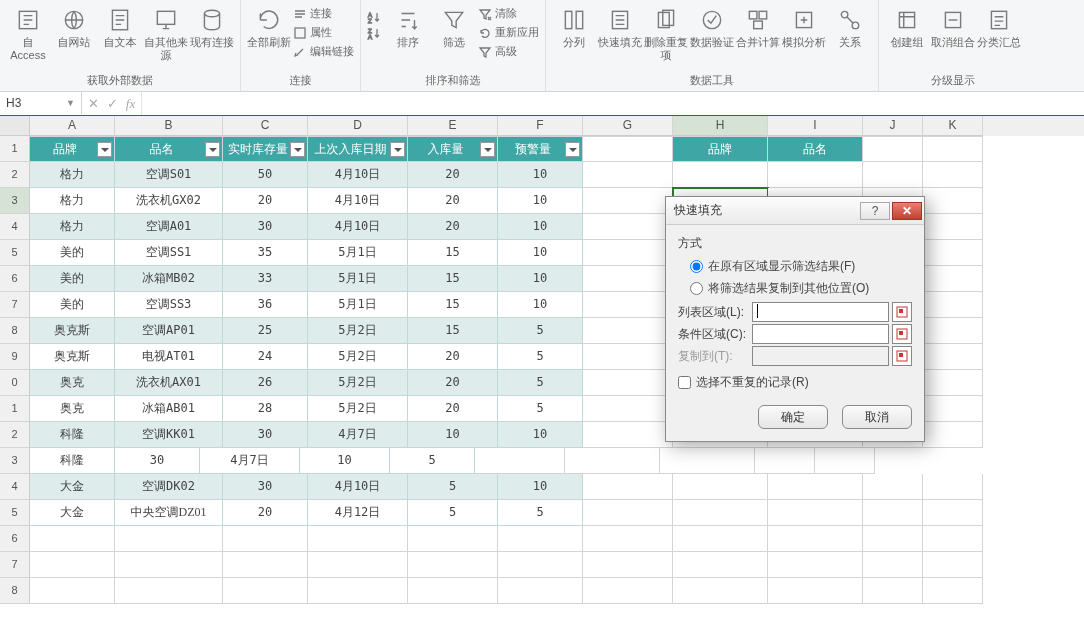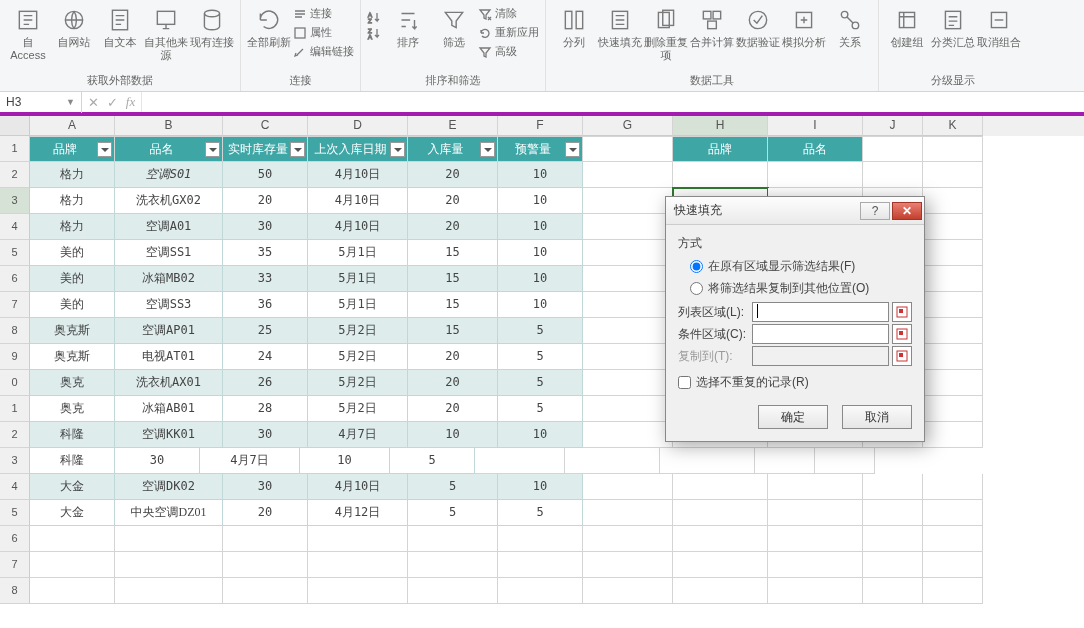--- a/index.html
+++ b/index.html
@@ -12,21 +12,21 @@
 .rbtn { display: flex; flex-direction: column; align-items: center; justify-content: flex-start; width: 44px; height: 66px; padding-top: 4px; color: #666; cursor: default; font-size: 11px; line-height: 13px; text-align: center; }
 .rbtn .ico { width: 28px; height: 28px; margin-bottom: 2px; display: flex; align-items: center; justify-content: center; }
 .rbtn .ico svg { width: 26px; height: 26px; fill: none; stroke: #7a7a7a; stroke-width: 1.3; }
 .small-col { display: flex; flex-direction: column; justify-content: flex-start; gap: 2px; padding-top: 3px; }
 .small-btn { display: flex; align-items: center; font-size: 11px; color: #666; line-height: 17px; }
 .small-btn .sico { width: 14px; height: 14px; margin-right: 3px; }
 .small-btn .sico svg { width: 14px; height: 14px; stroke: #7a7a7a; fill: none; stroke-width: 1.3; }
 .group-label { font-size: 11px; color: #666; text-align: center; padding: 2px 0 3px 0; width: 100%; }
 
 
-.formula-bar { height: 24px; border-bottom: 4px solid #a21caf; display: flex; align-items: center; background: #fff; }
+.formula-bar { height: 24px; border-bottom: 1px solid #a21caf; display: flex; align-items: flex-start; background: #fff; }
 .name-box { width: 82px; height: 22px; border-right: 1px solid #d4d4d4; padding: 0 6px; display: flex; align-items: center; justify-content: space-between; }
 .name-box .dd { font-size: 9px; color: #888; }
 .fb-btns { display: flex; align-items: center; padding: 0 6px; color: #aaa; gap: 8px; border-right: 1px solid #e5e5e5; height: 100%; }
 .fb-btns span { font-size: 13px; }
 .fx { font-style: italic; font-family: serif; }
 .formula-input { flex: 1; height: 100%; padding-left: 6px; }
 
 
 .sheet { position: relative; }
 .col-headers { display: flex; height: 20px; background: #f0f0f0; }
@@ -61,21 +61,21 @@
 .radio-row input { margin-right: 5px; }
 .form-row { display: flex; align-items: center; margin: 2px 0; }
 .form-row label { width: 74px; font-size: 12px; }
 .form-row label.disabled { color: #9a9a9a; }
 .form-row .txt { flex: 1; height: 20px; border: 1px solid #888; background: #fff; padding: 0 4px; font-size: 12px; }
 .ref-btn { width: 20px; height: 20px; border: 1px solid #888; background: #fff; margin-left: 3px; display: flex; align-items: center; justify-content: center; }
 .ref-btn svg { width: 14px; height: 14px; }
 .chk-row { display: flex; align-items: center; margin: 8px 0 14px 0; font-size: 12px; }
 .chk-row input { margin-right: 5px; }
 .dlg-actions { display: flex; justify-content: flex-end; gap: 14px; }
-.dlg-actions button { width: 70px; height: 24px; border: 1px solid #8a8a8a; background: linear-gradient(#fafafa,#e6e6e6); border-radius: 0; font-size: 12px; color: #333; }
+.dlg-actions button { width: 70px; height: 24px; border: 1px solid #8a8a8a; background: linear-gradient(#fafafa,#e6e6e6); border-radius: 6px; font-size: 12px; color: #333; }
 
 .text-cursor { display:inline-block; width:1px; height:14px; background:#000; vertical-align:middle; }
 </style>
 </head>
 <body>
 
 <div class="ribbon">
   <div class="ribbon-group">
     <div class="items-row">
       <div class="rbtn">
@@ -245,39 +245,39 @@
             <svg viewBox="0 0 24 24">
               <rect x="5" y="5" width="10" height="14"></rect>
               <rect x="9" y="3" width="10" height="14"></rect>
             </svg>
           </span>
           <span>删除重复项</span>
         </div>
       <div class="rbtn">
           <span class="ico">
             <svg viewBox="0 0 24 24">
+              <circle cx="12" cy="12" r="8"></circle>
+              <path d="M8 12l3 3 5-7"></path>
+            </svg>
+          </span>
+          <span>数据验证</span>
+        </div>
+      <div class="rbtn">
+          <span class="ico">
+            <svg viewBox="0 0 24 24">
               <rect x="4" y="4" width="7" height="7"></rect>
               <rect x="13" y="4" width="7" height="7"></rect>
               <rect x="8" y="13" width="8" height="7"></rect>
             </svg>
           </span>
           <span>合并计算</span>
         </div>
       <div class="rbtn">
           <span class="ico">
             <svg viewBox="0 0 24 24">
-              <circle cx="12" cy="12" r="8"></circle>
-              <path d="M8 12l3 3 5-7"></path>
-            </svg>
-          </span>
-          <span>数据验证</span>
-        </div>
-      <div class="rbtn">
-          <span class="ico">
-            <svg viewBox="0 0 24 24">
               <rect x="5" y="5" width="14" height="14"></rect>
               <path d="M9 12h6M12 9v6"></path>
             </svg>
           </span>
           <span>模拟分析</span>
         </div>
       <div class="rbtn">
           <span class="ico">
             <svg viewBox="0 0 24 24">
               <circle cx="7" cy="7" r="3"></circle>
@@ -298,34 +298,34 @@
             <svg viewBox="0 0 24 24">
               <rect x="5" y="5" width="14" height="14"></rect>
               <path d="M9 5v14M5 9h14"></path>
             </svg>
           </span>
           <span>创建组</span>
         </div>
       <div class="rbtn">
           <span class="ico">
             <svg viewBox="0 0 24 24">
+              <rect x="5" y="5" width="14" height="14"></rect>
+              <path d="M8 12h8"></path>
+            </svg>
+          </span>
+          <span>取消组合</span>
+        </div>
+      <div class="rbtn">
+          <span class="ico">
+            <svg viewBox="0 0 24 24">
               <rect x="5" y="4" width="14" height="16"></rect>
               <path d="M8 9h8M8 13h8M8 17h5"></path>
             </svg>
           </span>
           <span>分类汇总</span>
-        </div>
-      <div class="rbtn">
-          <span class="ico">
-            <svg viewBox="0 0 24 24">
-              <rect x="5" y="5" width="14" height="14"></rect>
-              <path d="M8 12h8"></path>
-            </svg>
-          </span>
-          <span>取消组合</span>
         </div>
     </div>
     <div class="group-label">分级显示</div>
   </div>
 </div>
 
 <div class="formula-bar">
   <div class="name-box">
       <span>H3</span>
       <span class="dd">▼</span>
@@ -364,21 +364,21 @@
         <div class="cell th-cell" style="width: 85px;">预警量<span class="fbtn"></span></div>
         <div class="cell" style="width: 90px;"></div>
         <div class="cell th2" style="width: 95px;">品牌</div>
         <div class="cell th2" style="width: 95px;">品名</div>
         <div class="cell" style="width: 60px;"></div>
         <div class="cell" style="width: 60px;"></div>
       </div>
       <div class="row stripe-a">
         <div class="row-h">2</div>
         <div class="cell tbl" style="width: 85px;">格力</div>
-        <div class="cell tbl" style="width: 108px; font-style: italic;">空调S01</div>
+        <div class="cell tbl" style="width: 108px;">空调S01</div>
         <div class="cell tbl" style="width: 85px;">50</div>
         <div class="cell tbl" style="width: 100px;">4月10日</div>
         <div class="cell tbl" style="width: 90px;">20</div>
         <div class="cell tbl" style="width: 85px;">10</div>
         <div class="cell" style="width: 90px;"></div>
         <div class="cell" style="width: 95px;"></div>
         <div class="cell" style="width: 95px;"></div>
         <div class="cell" style="width: 60px;"></div>
         <div class="cell" style="width: 60px;"></div>
       </div>

